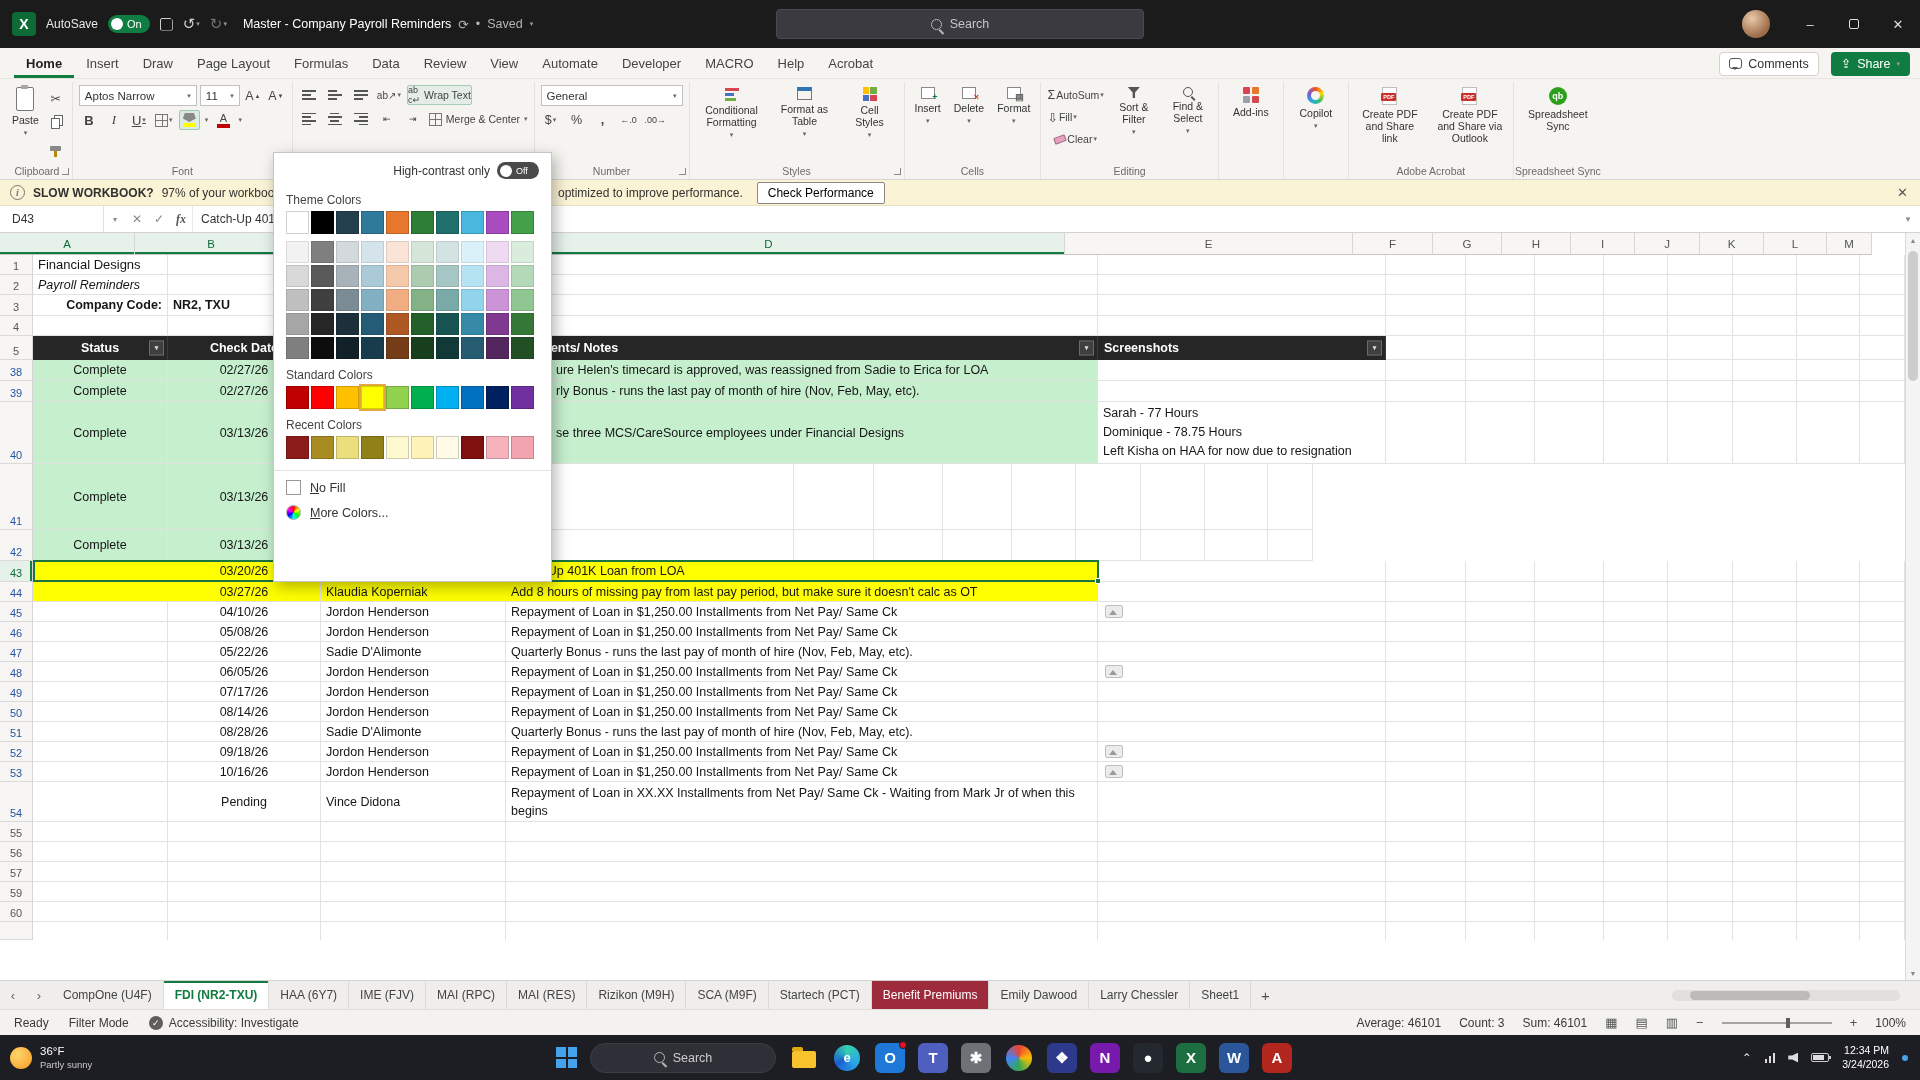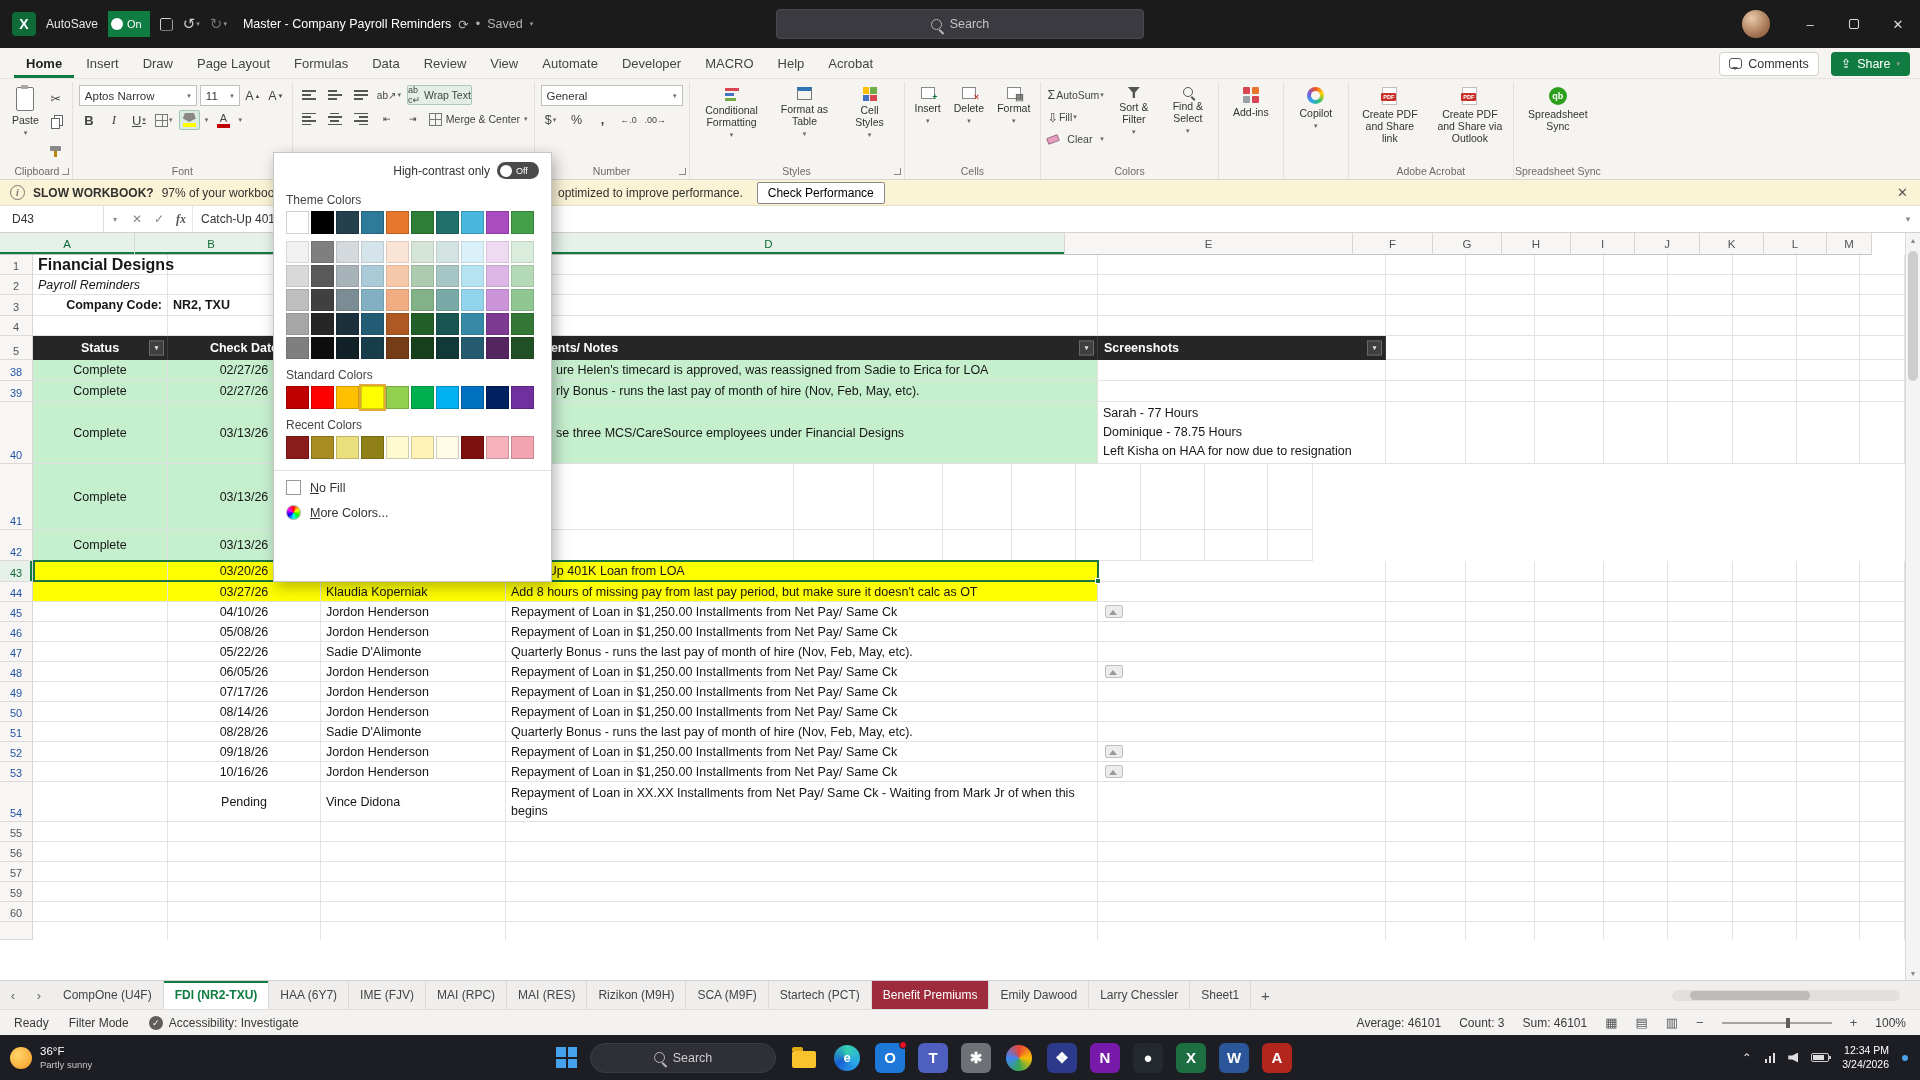--- a/index.html
+++ b/index.html
@@ -2,21 +2,21 @@
 <html><head>
 <meta charset="utf-8">
 <style>
 *{box-sizing:border-box;margin:0;padding:0;font-family:"Liberation Sans",sans-serif}
 html,body{width:1920px;height:1080px;overflow:hidden}
 body{position:relative;background:#fff}
 
 #titlebar{position:absolute;top:0;left:0;right:0;height:48px;background:#1b1b1b;color:#e8e8e8;display:flex;align-items:center;font-size:12px}
 .tb-left{display:flex;align-items:center;gap:10px;margin-left:12px}
 .xlicon{width:24px;height:24px;background:#0E6B38;border-radius:4px;display:flex;align-items:center;justify-content:center;color:#fff;font-weight:bold;font-size:14px}
-.as-pill{display:flex;align-items:center;gap:4px;background:#0F7C42;border-radius:0;height:26px;padding:0 8px 0 3px;color:#fff;font-size:11px}
+.as-pill{display:flex;align-items:center;gap:4px;background:#0F7C42;border-radius:9px;height:18px;padding:0 8px 0 3px;color:#fff;font-size:11px}
 .as-knob{width:12px;height:12px;border-radius:50%;background:#fff}
 .floppy{width:13px;height:13px;border:1.5px solid #cfcfcf;border-radius:2px;clip-path:polygon(0 0,78% 0,100% 22%,100% 100%,0 100%)}
 .tbtn{color:#cfcfcf;display:flex;align-items:center;font-size:15px;gap:1px}
 .tbtn.dis{color:#6f6f6f}
 .tb-car{font-size:7px;color:#9a9a9a}
 .tb-title{margin-left:16px;display:flex;align-items:center;gap:7px;font-size:12.5px;color:#fff;white-space:nowrap}
 .tb-dim{color:#b5b5b5}
 #tb-search{position:absolute;left:776px;top:9px;width:368px;height:30px;background:#3a3a40;border:1px solid #4a4a50;border-radius:4px;display:flex;align-items:center;justify-content:center;gap:8px;color:#c5c5c5;font-size:12.5px}
 .mag{width:11px;height:11px;border:1.6px solid #b5b5b5;border-radius:50%;position:relative;flex-shrink:0}
 .mag::after{content:"";position:absolute;left:8px;top:9px;width:6px;height:1.6px;background:#b5b5b5;transform:rotate(45deg);transform-origin:0 0}
@@ -101,21 +101,21 @@
 #rows{position:relative}
 .row{display:flex;position:relative}
 .rn{width:33px;background:#f7f6f5;border-right:1px solid #d8d6d4;border-bottom:1px solid #dcdad8;font-size:11px;color:#555;display:flex;align-items:flex-end;justify-content:center;padding-bottom:2px;flex-shrink:0}
 .rn.blue{color:#2456a4}
 .rn.rnsel{background:#e6f1ea;color:#0e6b38;box-shadow:inset -2px 0 0 #107C41}
 .rn.brk{border-top:2px solid #9a9896}
 .cell{border-right:1px solid #e2e2e2;border-bottom:1px solid #e2e2e2;font-size:12.5px;color:#161616;display:flex;align-items:center;overflow:hidden;padding:0 5px;white-space:nowrap;flex-shrink:0}
 .ctr{justify-content:center}
 .ar{justify-content:flex-end;font-weight:bold}
 .bold{font-weight:bold}
-.b13{font-weight:bold;font-size:16px}
+.b13{font-weight:normal;font-size:13px}
 .it{font-style:italic}
 .ovf{overflow:visible;z-index:2}
 .fill-green{background:#c6efce}
 .fill-yellow{background:#ffff00}
 .cut{padding-left:50px}
 .pre{white-space:pre-line;line-height:20px;align-items:center}
 .wrap2{white-space:normal;line-height:18px}
 .elines{flex-direction:column;align-items:flex-start;justify-content:center;line-height:19px}
 .etiny{flex-direction:column;align-items:flex-start;justify-content:center;font-size:9px;line-height:10px;color:#333}
 .hcell{background:#262626;color:#fff;font-weight:bold;font-size:12.5px;display:flex;align-items:center;justify-content:center;position:relative;border-right:1px solid #3a3a3a;border-bottom:1px solid #262626;flex-shrink:0;overflow:hidden}
@@ -455,38 +455,38 @@
       </div>
     </div>
     <div class="rg-label">Cells</div>
   </div>
 
   <div class="rg">
     <div class="rowc" style="align-items:flex-start;gap:6px">
       <div class="colc" style="gap:2px">
         <span class="icobtn" style="justify-content:flex-start">Σ <span style="font-size:10.5px">AutoSum</span><span class="car">▾</span></span>
         <span class="icobtn" style="justify-content:flex-start">⇩ <span style="font-size:10.5px">Fill</span><span class="car">▾</span></span>
-        <span class="icobtn" style="justify-content:space-between">
+        <span class="icobtn" style="justify-content:center">
             <span class="eraser"></span> 
             <span style="font-size:10.5px">Clear</span>
             <span class="car">▾</span>
           </span>
       </div>
       <div class="bigv" style="width:48px">
         <span class="funnel"></span>
         <span>Sort &amp; Filter</span>
           <span class="car">▾</span>
       </div>
       <div class="bigv" style="width:48px">
         <span class="mag2"></span>
         <span>Find &amp; Select</span>
           <span class="car">▾</span>
       </div>
     </div>
-    <div class="rg-label">Colors</div>
+    <div class="rg-label">Editing</div>
   </div>
 
   <div class="rg">
     <div class="bigv" style="width:52px">
       <span class="addins-ic">
           <i style="background:#d64550"></i>
           <i style="background:#e8772e"></i>
           <i style="background:#9aa0a6"></i>
           <i style="background:#d64550"></i>
         </span>

